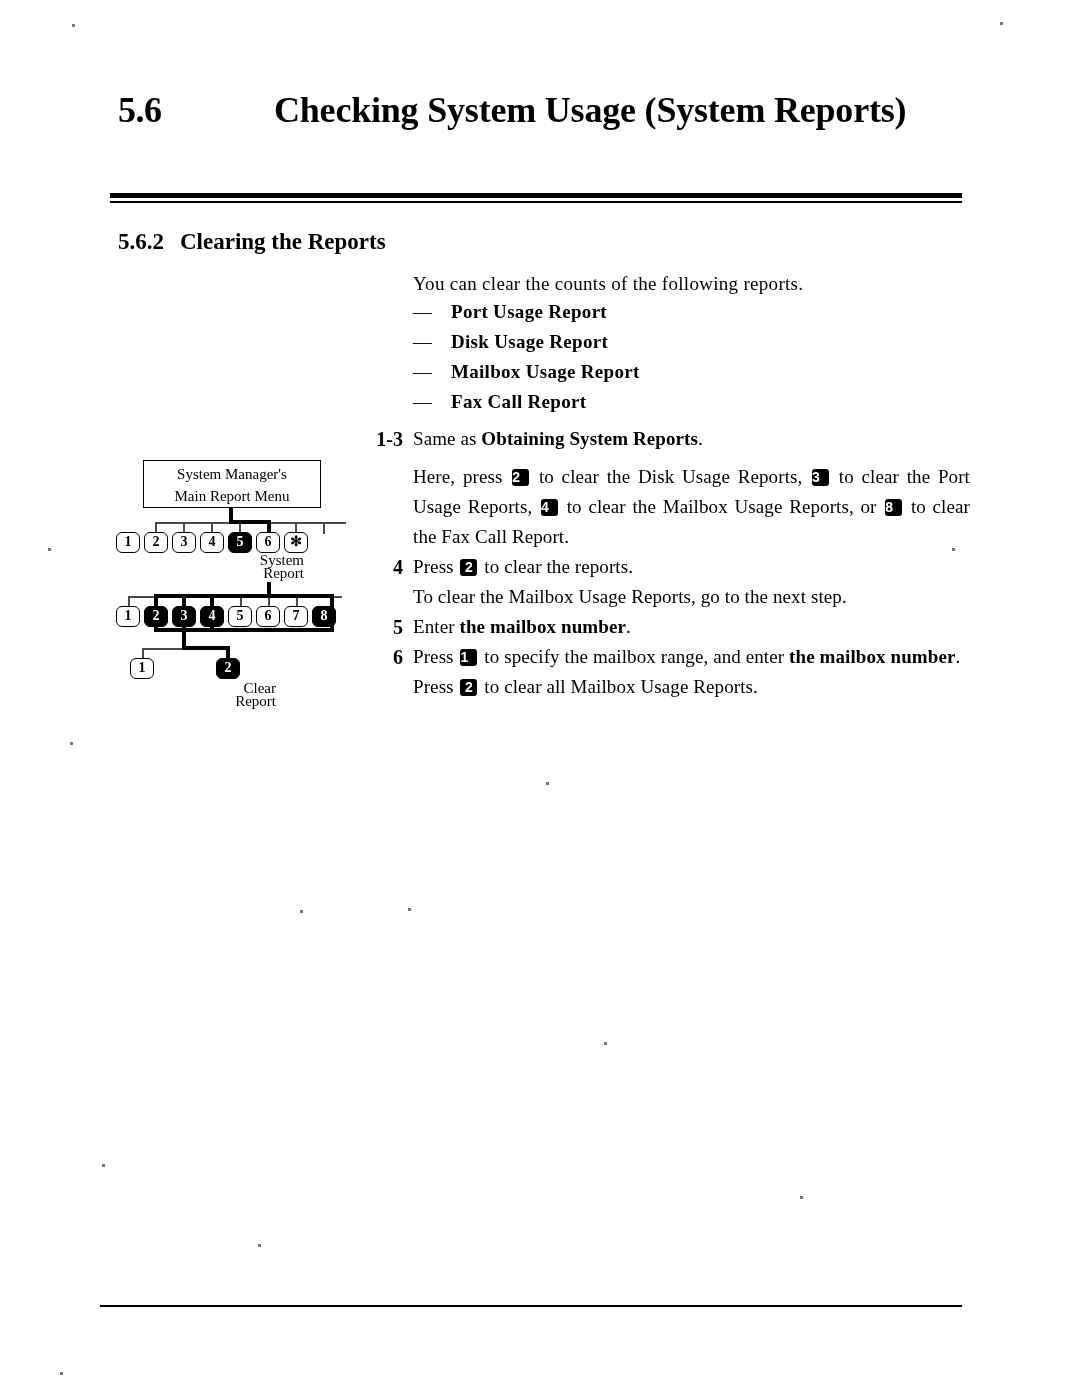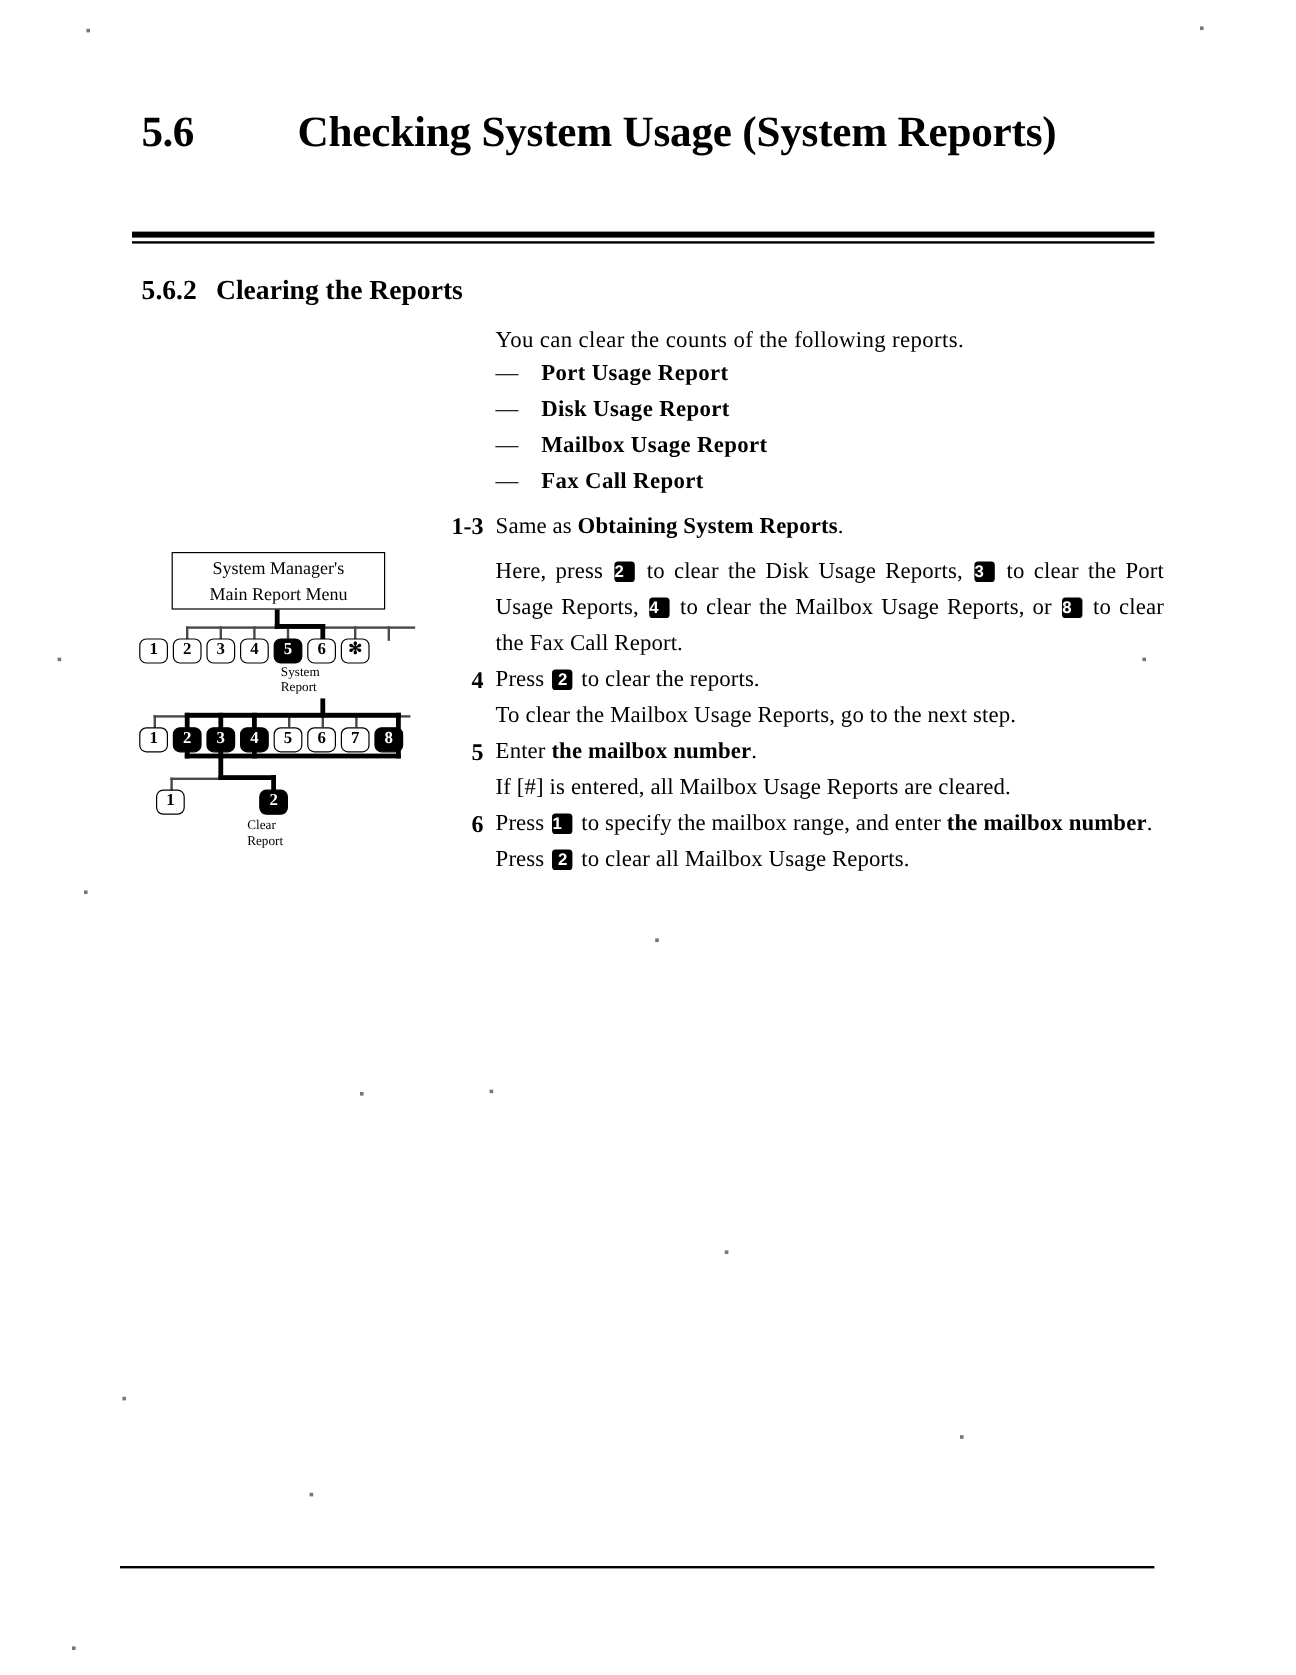--- a/index.html
+++ b/index.html
@@ -27,20 +27,21 @@
   
   .chapter-head {
     position: absolute;
     left: 118px;
     top: 86px;
     width: 850px;
   }
   .chapter-row {
     display: flex;
     align-items: flex-start;
+    gap: 26px;
   }
   .chapter-num {
     font-size: 36px;
     font-weight: bold;
     line-height: 48px;
     width: 130px;
     flex: 0 0 130px;
     letter-spacing: -0.5px;
   }
   .chapter-title {
@@ -202,23 +203,23 @@
     z-index: 3;
   }
   .key.on {
     background: #000;
     color: #fff;
     border-color: #000;
   }
 
   .caption {
     position: absolute;
-    font-size: 11px;
+    font-size: 15px;
     line-height: 13px;
-    text-align: left;
+    text-align: right;
     width: 70px;
   }
 
   
   .ln { position: absolute; background: #000; z-index: 1; }
   .ln.thin { background: #4a4a4a; }
 
   
   .footer-rule {
     position: absolute;
@@ -294,21 +295,20 @@
         <div class="step-num">4</div>
         <div class="step-body">
           <div>Press <span class="keycap">2</span> to clear the reports.</div>
           <div class="justify">To clear the Mailbox Usage Reports, go to the next step.</div>
         </div>
       </div>
       <div class="step">
         <div class="step-num">5</div>
         <div class="step-body">
           <div>Enter <b>the mailbox number</b>.</div>
-          <div class="justify">If [#] is entered, all Mailbox Usage Reports are cleared.</div>
         </div>
       </div>
       <div class="step">
         <div class="step-num">6</div>
         <div class="step-body">
           <div class="justify">Press <span class="keycap">1</span> to specify the mailbox range, and enter <b>the mailbox number</b>.</div>
         </div>
       </div>
       <div class="step">
         <div class="step-num"></div>

